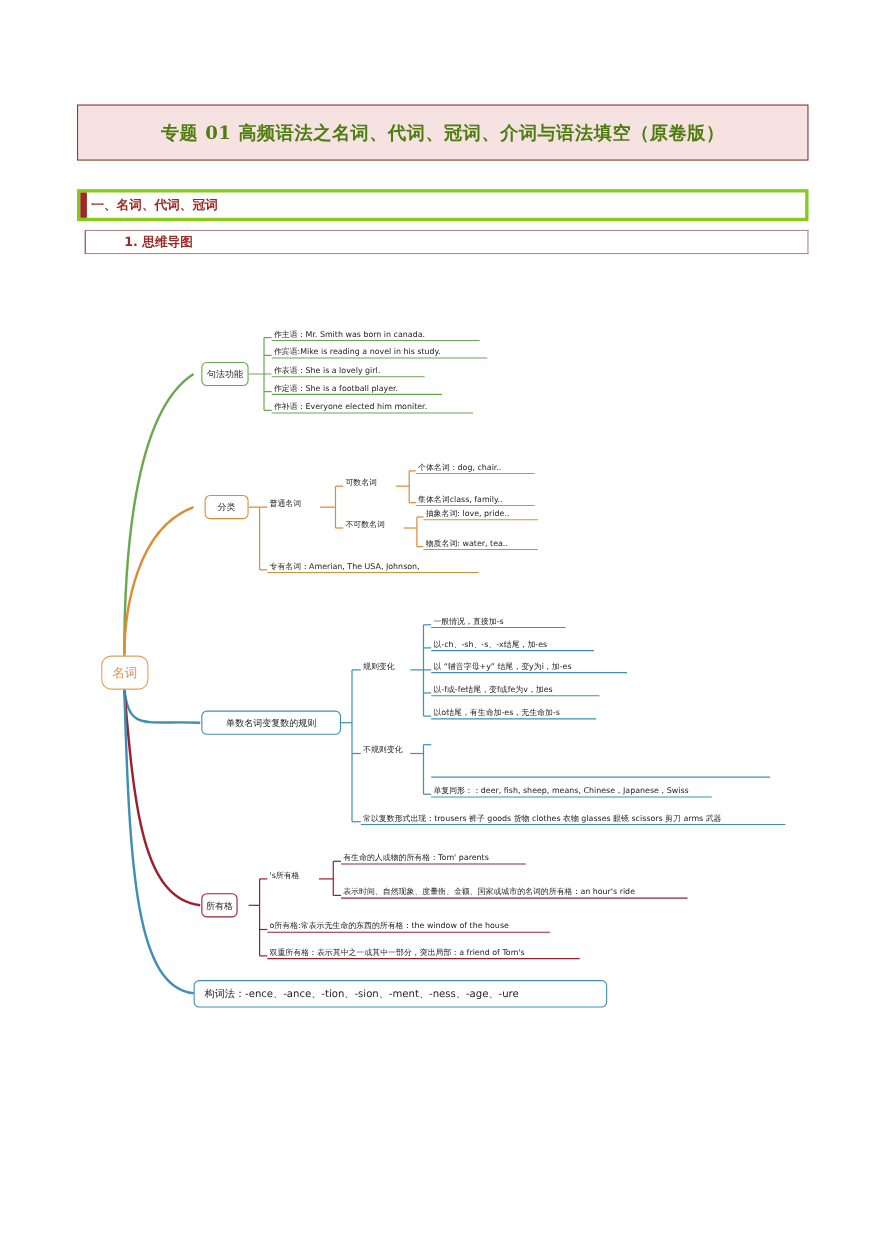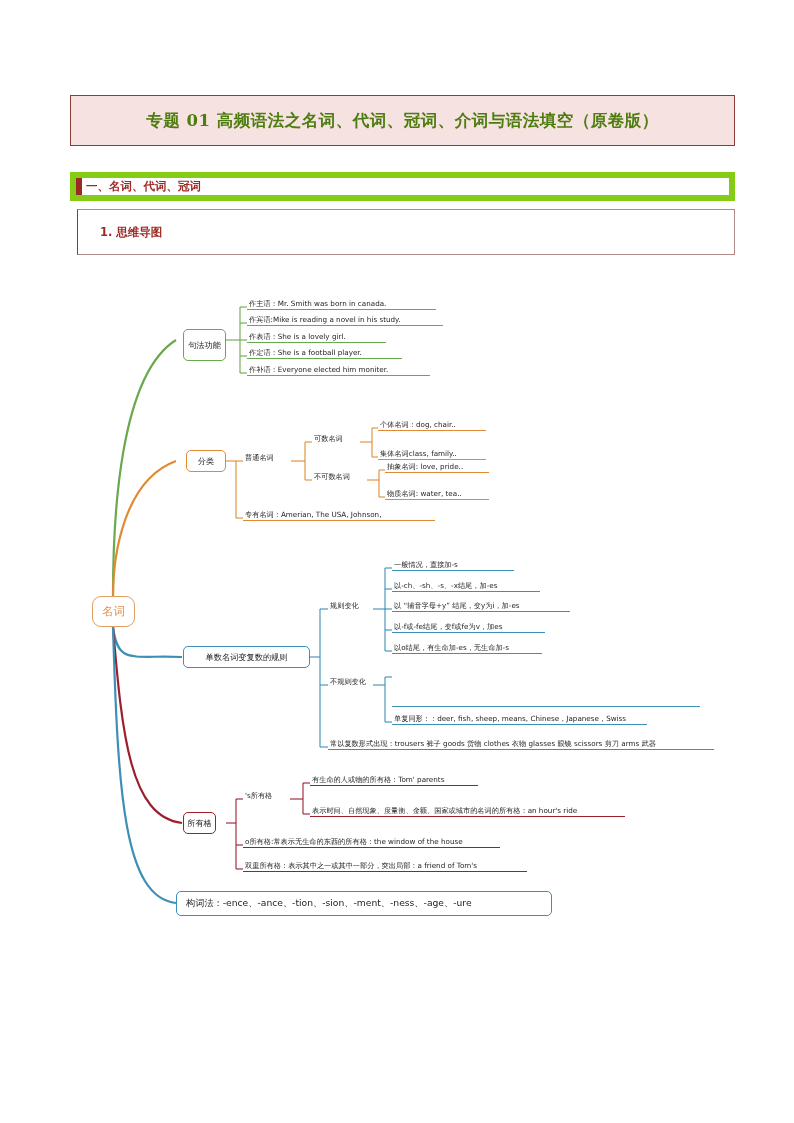--- a/index.html
+++ b/index.html
@@ -18,34 +18,34 @@
   }
   .title-banner .t{
     font-family:"DejaVu Serif","Liberation Serif",serif;
     font-size:16.5px;font-weight:bold;color:#4d7c0f;letter-spacing:.5px;
     white-space:nowrap;
   }
 
   
   .sec-head{
     position:absolute;left:70px;top:172px;width:665px;height:29px;
-    border:6px solid #84cc16;box-sizing:border-box;background:#fff;
+    border:3px solid #84cc16;box-sizing:border-box;background:#fff;
     display:flex;align-items:center;
   }
   .sec-head .bar{width:6px;height:100%;background:#9c2a24;flex:0 0 auto;}
   .sec-head .lbl{
     font-size:11.5px;font-weight:bold;color:#9c2a24;padding-left:4px;
     font-family:"DejaVu Sans","Liberation Sans",sans-serif;
   }
 
   
   .sub-head{
-    position:absolute;left:77px;top:209px;width:658px;height:46px;
+    position:absolute;left:77px;top:209px;width:658px;height:22px;
     border:1px solid #b08a86;border-left:1px solid #8c3b35;box-sizing:border-box;background:#fff;
-    display:flex;align-items:center;
+    display:flex;align-items:center;padding-left:13px;
   }
   .sub-head .lbl{
     font-size:11.5px;font-weight:bold;color:#9c2a24;padding-left:22px;
     font-family:"DejaVu Sans","Liberation Sans",sans-serif;
   }
 
   
   .map{position:absolute;left:0px;top:265px;width:794px;height:680px;}
   .map svg{position:absolute;left:0;top:0;}
 
@@ -188,21 +188,21 @@
       <path d="M303,518 L310,518" stroke="#9c1f2e" stroke-width="1.1" fill="none"></path>
       <path d="M303,549 L310,549" stroke="#9c1f2e" stroke-width="1.1" fill="none"></path>
       <path d="M310,520.5 L478,520.5" stroke="#9c1f2e" stroke-width="1" fill="none"></path>
       <path d="M310,551.5 L625,551.5" stroke="#9c1f2e" stroke-width="1" fill="none"></path>
     </svg>
 
     <div class="node root" style="left:92px;top:331px;width:43px;height:31px;">
       <span>名词</span>
     </div>
 
-    <div class="node bnode green" style="left:183px;top:64px;width:43px;height:32px;">
+    <div class="node bnode green" style="left:183px;top:64px;width:43px;height:22px;">
       <span>句法功能</span>
     </div>
 
     <div class="node bnode orange" style="left:186px;top:185px;width:40px;height:22px;">
       <span>分类</span>
     </div>
 
     <div class="node bnode blue" style="left:183px;top:381px;width:127px;height:22px;">
       <span>单数名词变复数的规则</span>
     </div>

